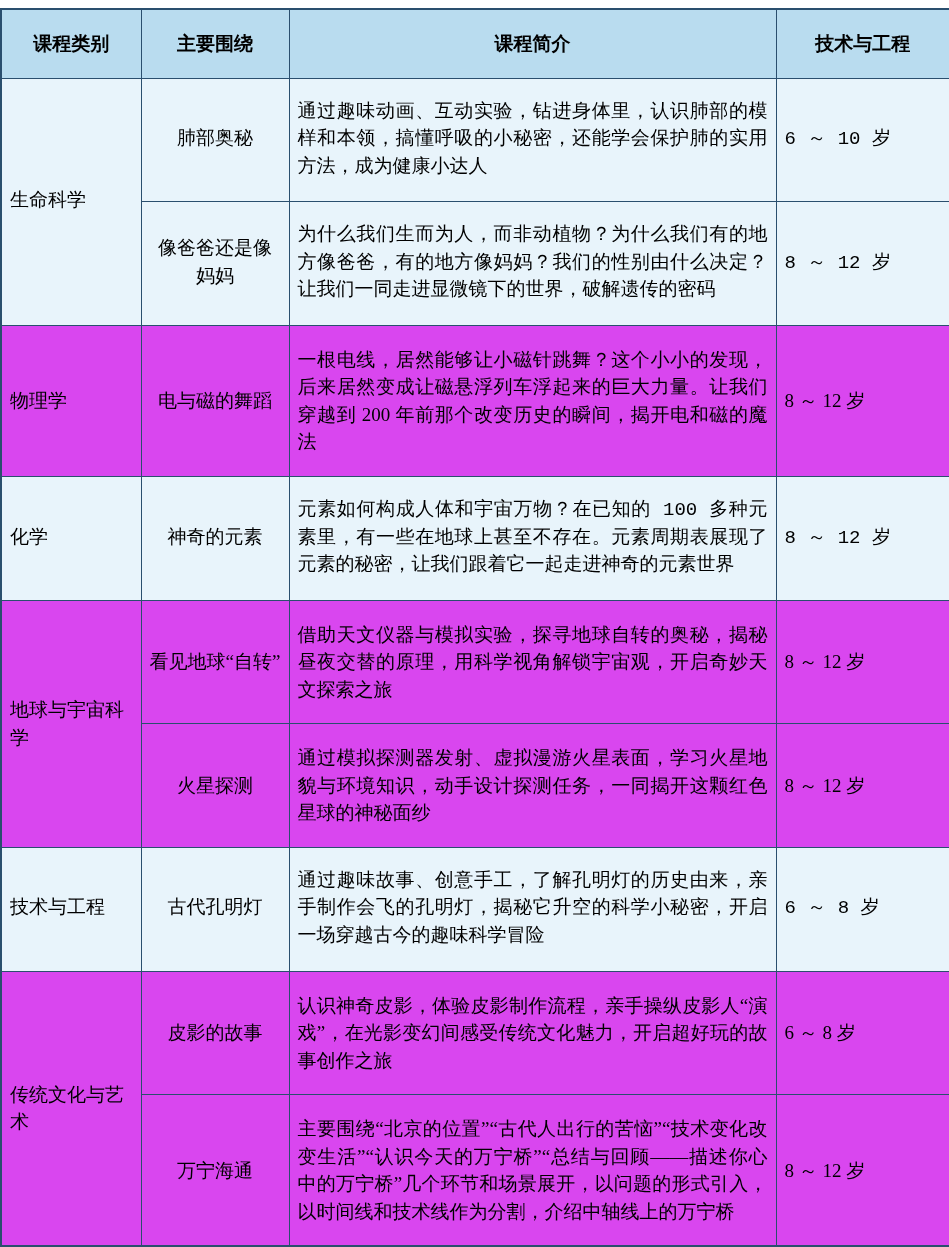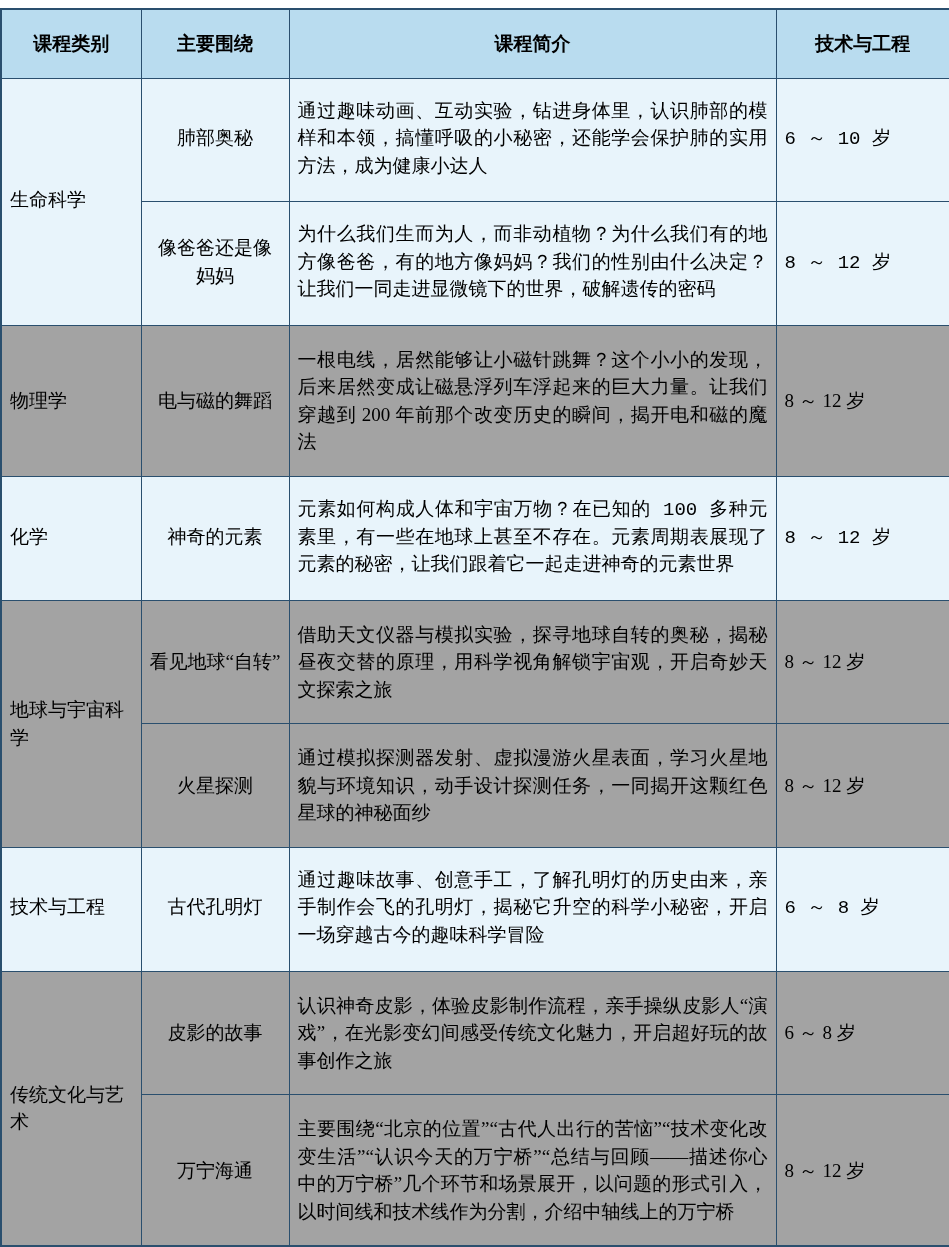--- a/index.html
+++ b/index.html
@@ -61,21 +61,21 @@
     font-size: 19px;
     line-height: 1.5;
   }
   td.age {
     text-align: left;
     white-space: nowrap;
     font-size: 19px;
   }
   
   tr.band-light td { background: #e8f4fb; font-family: Liberation Mono, monospace; }
-  tr.band-dark td  { background: #a3a3a3; margin-top: 17px; }
+  tr.band-dark td  { background: #d946ef; margin-top: 17px; }
 
   col.c-cat  { width: 140px; }
   col.c-name { width: 148px; }
   col.c-desc { width: 487px; }
   col.c-age  { width: 174px; }
 </style>
 </head>
 <body>
 
 <div class="page">

